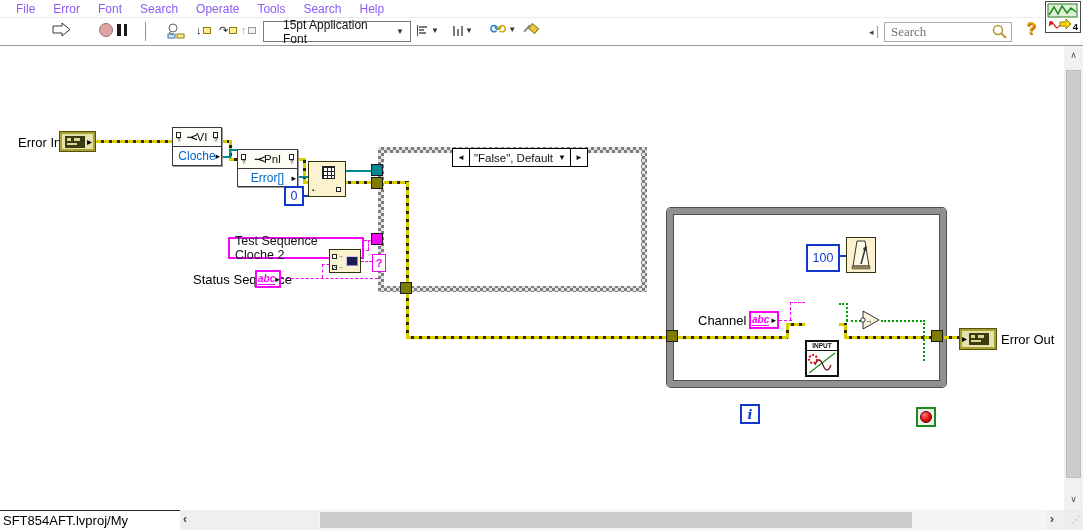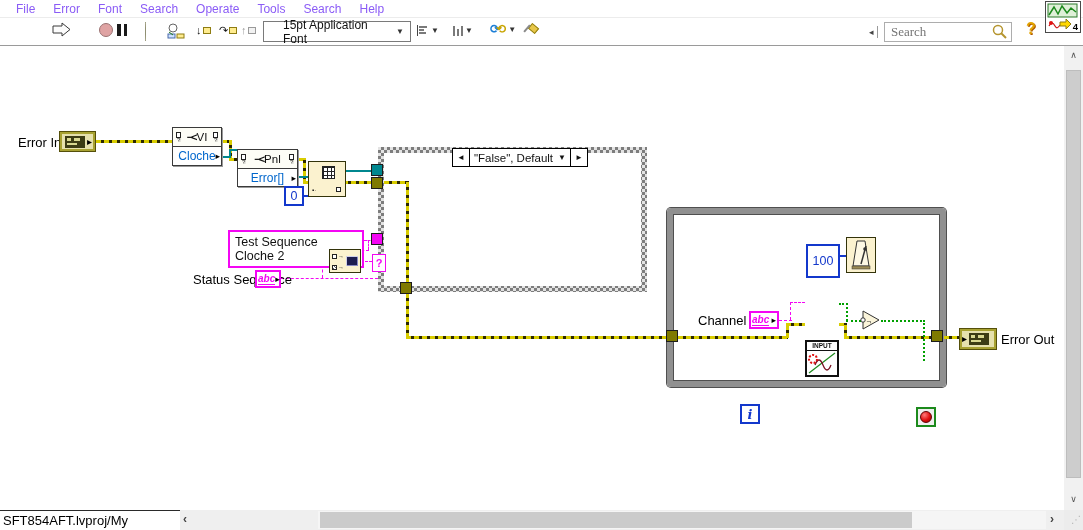--- a/index.html
+++ b/index.html
@@ -379,39 +379,39 @@
       </div>
     </div>
 
     <div class="funcnode" style="left:308px;top:115px;width:38px;height:36px">
       <span class="gridico"></span>
       <span class="ixin">▪·</span>
       <span class="ixout"></span>
     </div>
     <div class="numconst" style="left:284px;top:140px;width:20px;height:20px">0</div>
 
-    <div class="strconst" style="left:228px;top:184px;width:136px;height:38px">Test Sequence Cloche 2</div>
+    <div class="strconst" style="left:228px;top:191px;width:136px;height:22px">Test Sequence Cloche 2</div>
     <div class="lbl" style="left:193px;top:226px">Status Sequence</div>
     <div class="strterm" style="left:255px;top:224px;width:26px;height:18px">
       <span class="abc">abc</span>
       <span class="arr">▸</span>
     </div>
     <div class="funcnode" style="left:329px;top:203px;width:32px;height:24px">
       <div class="eqrow">
           <b></b>
           <s>→</s>
         </div>
       <div class="eqrow">
           <b class="h"></b>
           <s>→</s>
         </div>
       <span class="eqres"></span>
     </div>
 
-    <div class="numconst" style="left:806px;top:198px;width:34px;height:34px">100</div>
+    <div class="numconst" style="left:806px;top:198px;width:34px;height:28px">100</div>
     <div class="funcnode" style="left:846px;top:191px;width:30px;height:36px">
       <svg width="28" height="34">
         <polygon points="10,3 18,3 22,28 6,28" fill="#fdf8e4" stroke="#333"></polygon>
         <line x1="14" y1="26" x2="19" y2="8" stroke="#333" stroke-width="1.5"></line>
         <circle cx="18" cy="11" r="1.8" fill="#333"></circle>
         <rect x="5" y="28" width="18" height="3" fill="#9a8a55" stroke="#333" stroke-width="0.5"></rect>
       </svg>
     </div>
 
     <div class="lbl" style="left:698px;top:267px">Channel</div>

